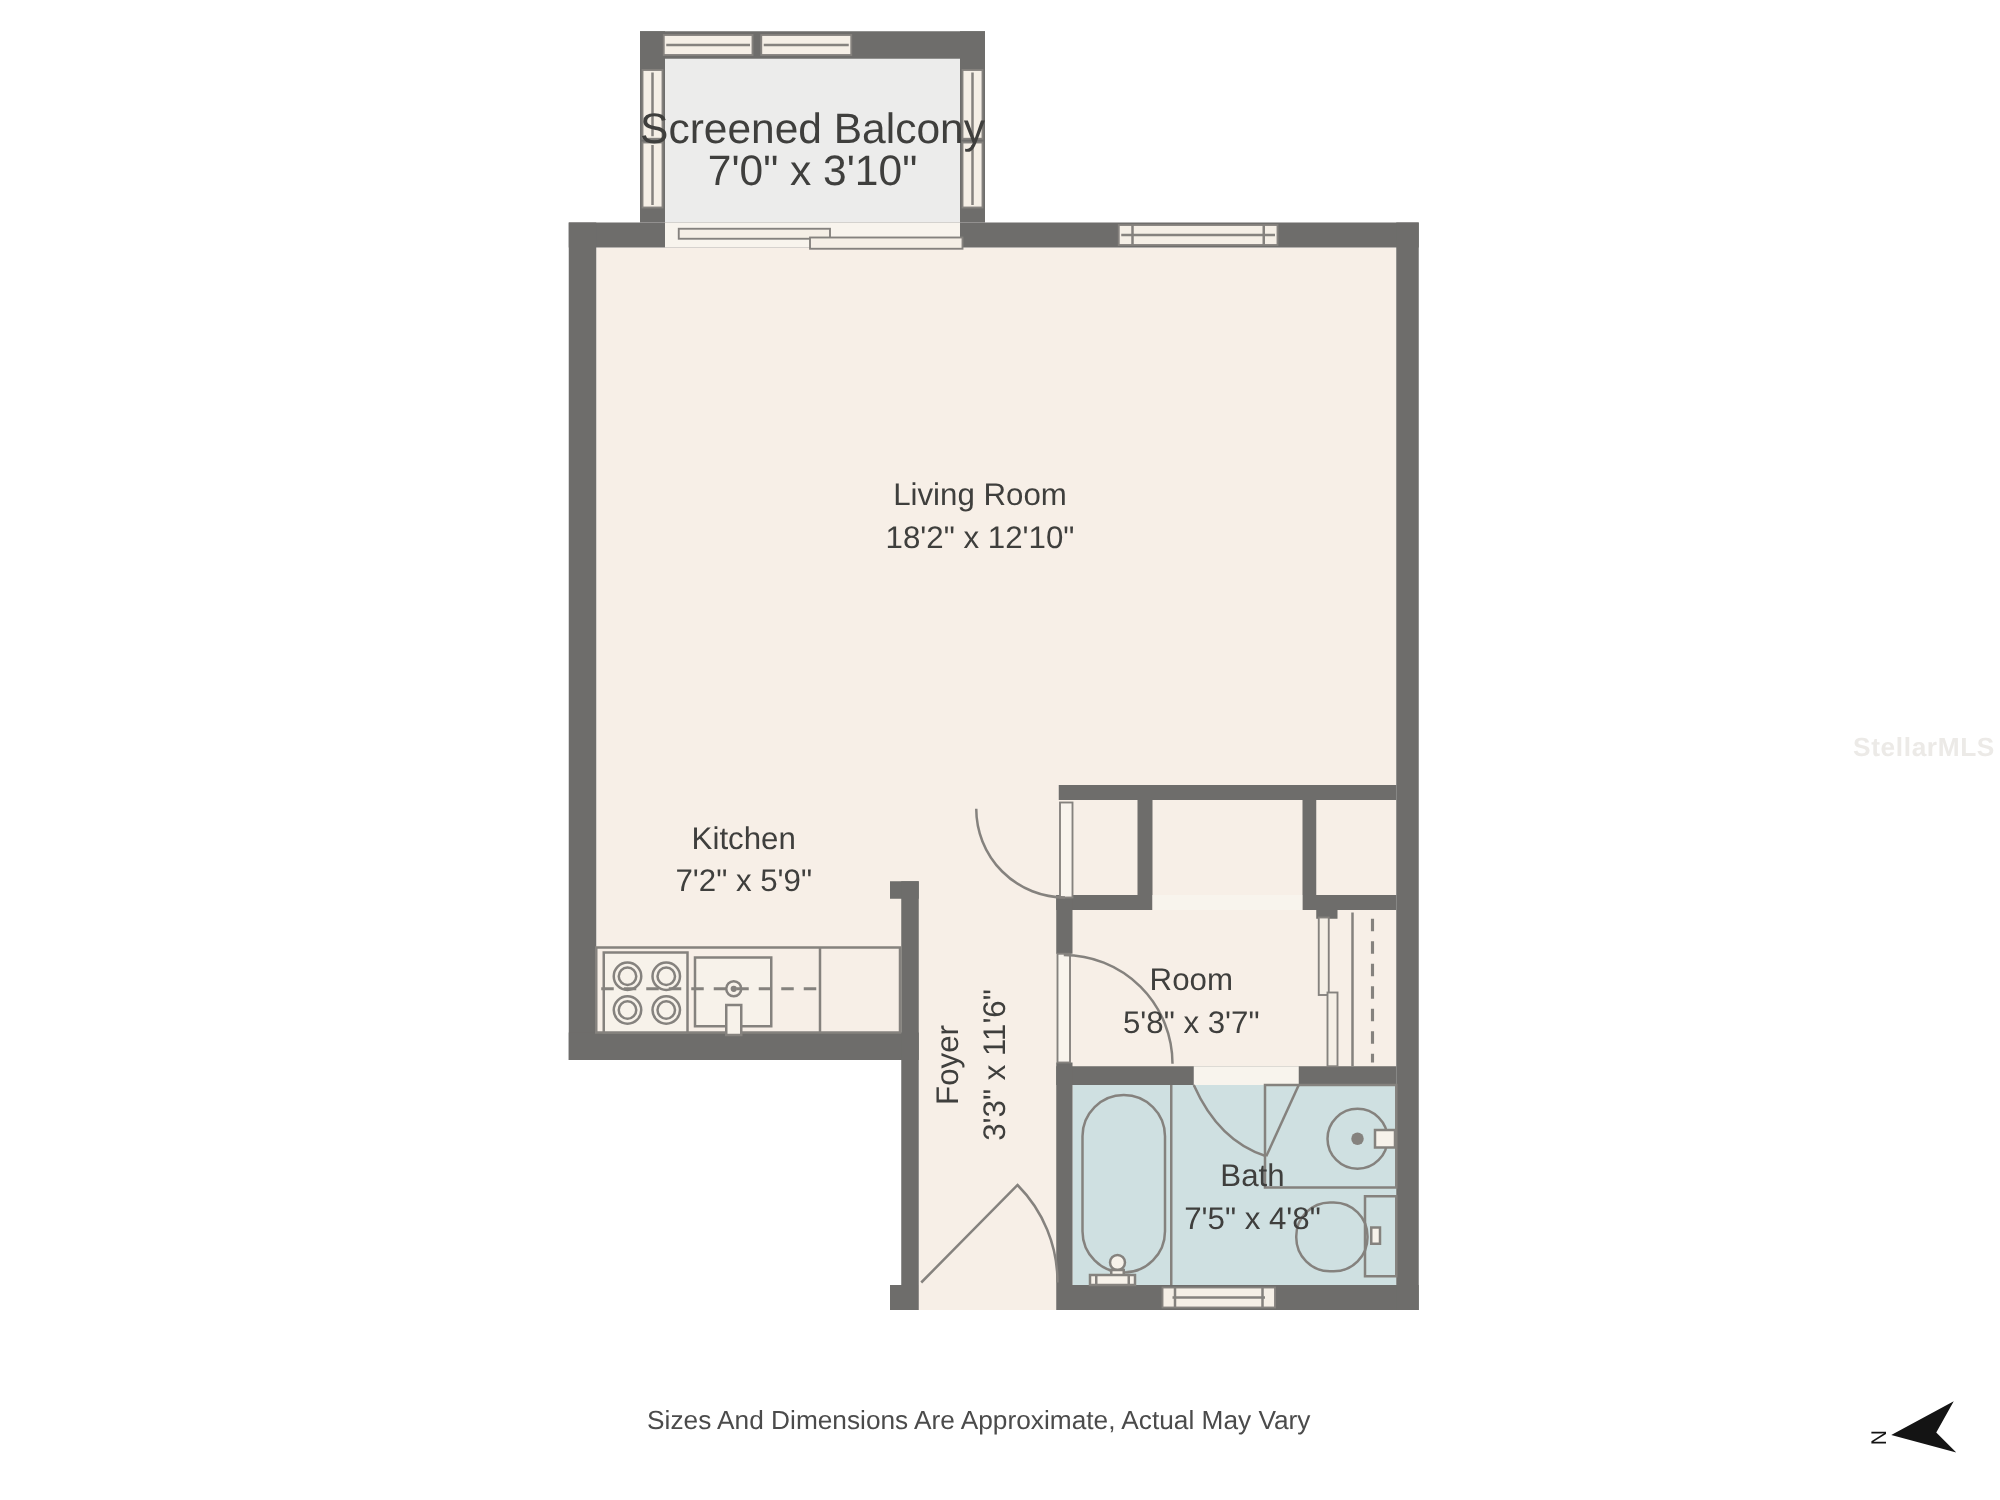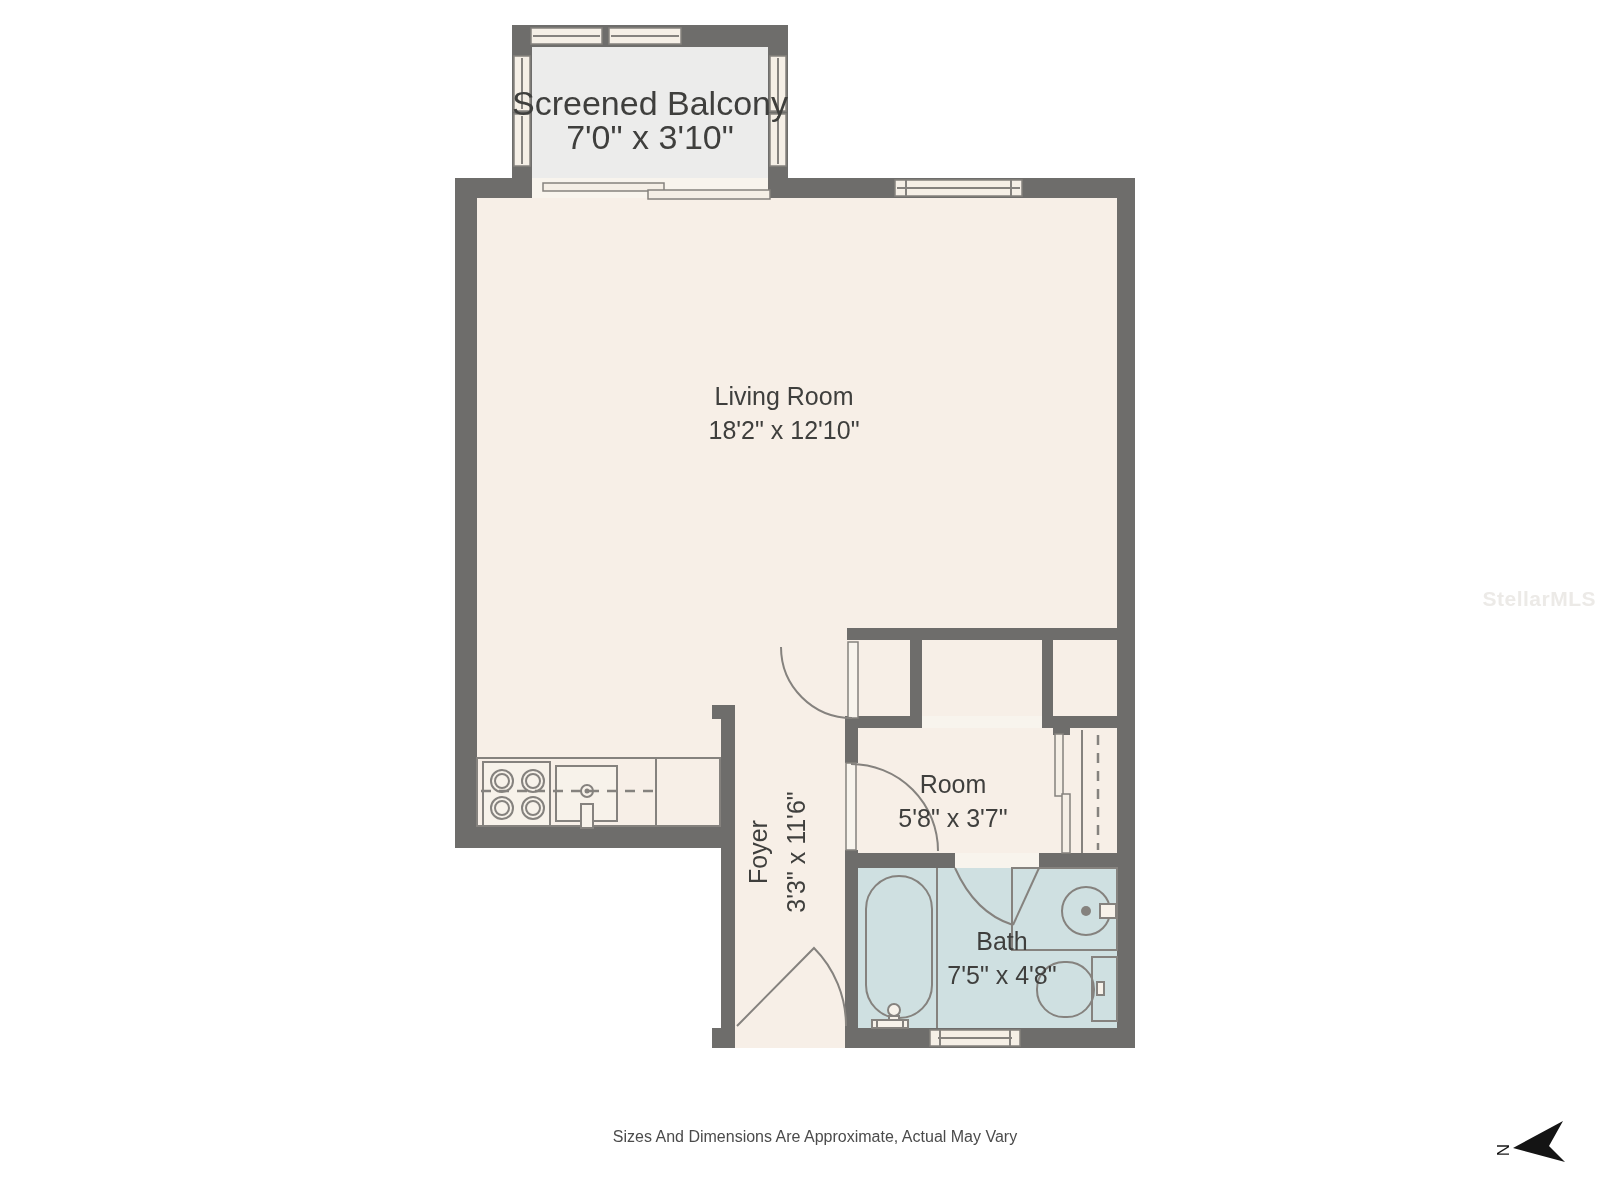--- a/index.html
+++ b/index.html
@@ -24,21 +24,21 @@
   .north{fill:var(--c-north,#141414);}
 
   
   .room-label{position:absolute;transform:translate(-50%,-50%);text-align:center;
               color:var(--c-text,#3f3f3d);white-space:nowrap;}
   .room-label .rl{font-size:25px;line-height:34px;}
   .room-label.small .rl{font-size:34px;line-height:34px;}
   .room-label.rot{transform:translate(-50%,-50%) rotate(-90deg);}
   .room-label.rot .rl{font-size:25px;line-height:38px;}
   .caption{position:absolute;left:783px;top:1137px;transform:translate(-50%,-50%);
-           font-size:16px;color:var(--c-caption,#4b4b4b);white-space:nowrap;margin-left:32px;}
+           font-size:21px;color:var(--c-caption,#4b4b4b);white-space:nowrap;}
   .watermark{position:absolute;left:1596px;top:599px;transform:translate(-100%,-50%);
              font-size:21px;font-weight:700;letter-spacing:.5px;color:var(--c-watermark,#eceae7);
              white-space:nowrap;text-align:center;}
   .north-n{position:absolute;left:1504px;top:1150px;transform:translate(-50%,-50%) rotate(-90deg);
            font-size:17px;color:var(--c-north,#141414);}
 </style>
 </head>
 <body>
 
 <div class="canvas">
@@ -196,20 +196,24 @@
   <div class="room-label small" style="left:650px;top:120px">
     <div class="rl">Screened Balcony</div>
     <div class="rl">7'0" x 3'10"</div>
   </div>
 
   <div class="room-label" style="left:784px;top:413px">
     <div class="rl">Living Room</div>
     <div class="rl">18'2" x 12'10"</div>
   </div>
 
+  <div class="room-label" style="left:595px;top:688px">
+    <div class="rl">Kitchen</div>
+    <div class="rl">7'2" x 5'9"</div>
+  </div>
 
   <div class="room-label rot" style="left:777px;top:852px">
     <div class="rl">Foyer</div>
     <div class="rl">3'3" x 11'6"</div>
   </div>
 
   <div class="room-label" style="left:953px;top:801px">
     <div class="rl">Room</div>
     <div class="rl">5'8" x 3'7"</div>
   </div>

